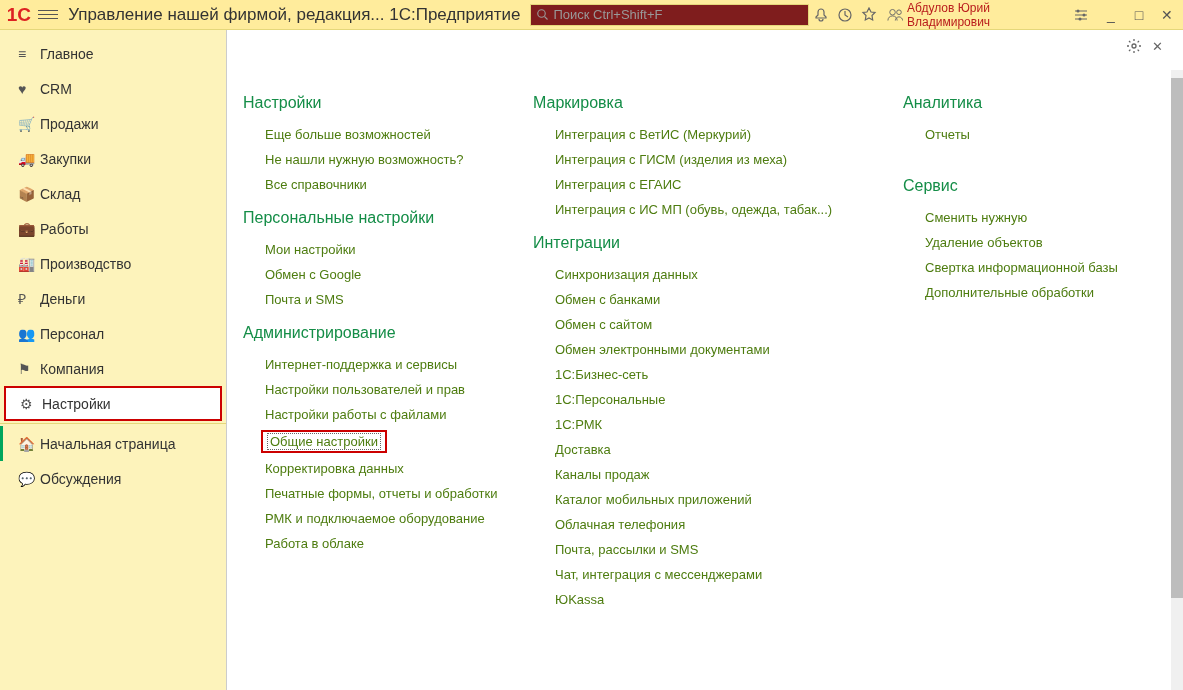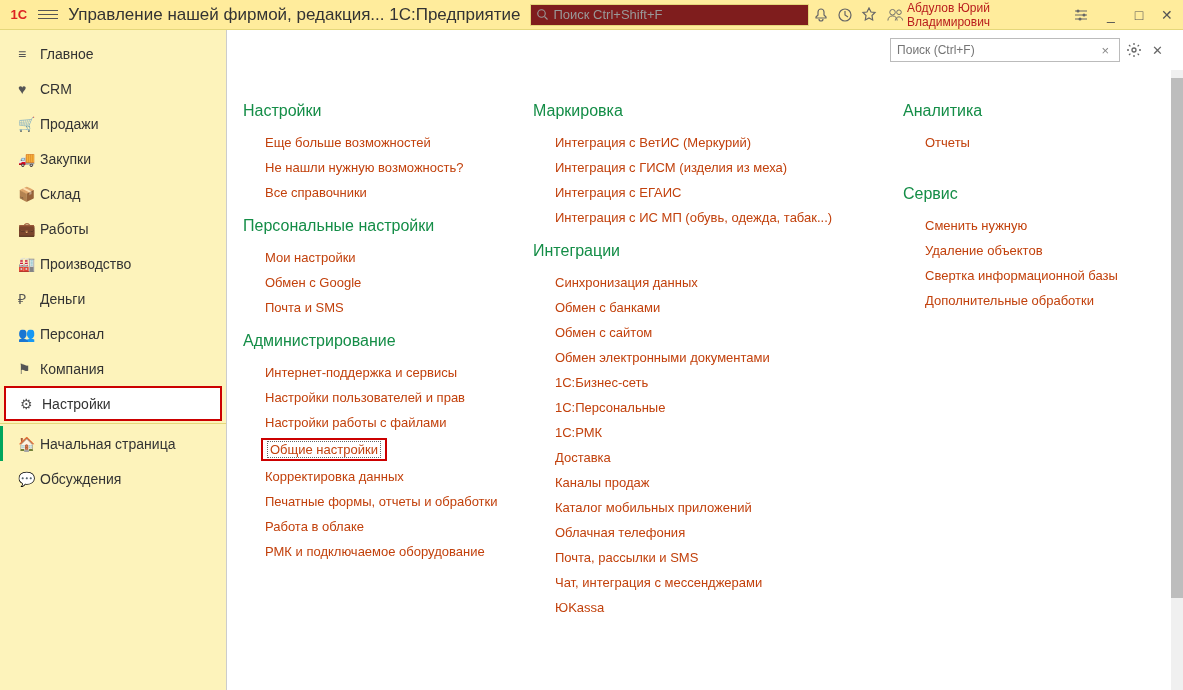--- a/index.html
+++ b/index.html
@@ -1,19 +1,19 @@
 <!DOCTYPE html>
 <html><head>
 <meta charset="utf-8">
 <style>
   * { box-sizing: border-box; margin: 0; padding: 0; }
   body { font-family: Arial, sans-serif; font-size: 13px; color: #333; width: 1183px; height: 690px; overflow: hidden; background: #fff; }
 
   .titlebar { background: #ffec9c; height: 30px; display: flex; align-items: center; padding: 0 6px; border-bottom: 1px solid #e5d77a; }
-  .logo { width: 28px; height: 20px; display:flex; align-items:center; justify-content:center; color:#d22; font-weight:bold; font-size:13px; font-family: "Segoe UI", Arial; }
+  .logo { width: 28px; height: 20px; display:flex; align-items:center; justify-content:center; color:#d22; font-weight:bold; font-size:19px; font-family: "Segoe UI", Arial; }
   .hamburger { width: 22px; display:flex; flex-direction:column; gap:3px; margin-left:6px; cursor:pointer;}
   .hamburger span{height:1px;background:#555;display:block;}
   .title-text { margin-left: 10px; color:#333; font-size:17px; white-space:nowrap; }
   .search-box { margin-left: 10px; width: 300px; height:22px; background:#7f1d1d; border:1px solid #e5d77a; display:flex; align-items:center; padding:0 6px; color:#999;}
   .search-box svg{margin-right:4px;}
   .titlebar-spacer { flex:1; }
   .tb-icon { width:26px; height:26px; display:flex; align-items:center; justify-content:center; cursor:pointer; color:#555;}
   .user { display:flex; align-items:center; margin:0 6px; color:#b91c1c; font-size:12px; cursor:pointer;}
   .wincontrols { display:flex; gap:8px; margin-left:8px;}
   .winbtn{width:20px;text-align:center; color:#555; cursor:pointer; font-size:14px;}
@@ -35,21 +35,21 @@
   .clear-x{color:#888; cursor:pointer; padding:0 4px;}
   .gear{cursor:pointer;color:#666;}
   .close-x{cursor:pointer;color:#666;padding:0 4px;}
 
   .settings-body { flex:1; overflow-y:auto; padding: 20px 8px 20px 8px; display:flex;}
   .col { flex:0 0 auto; padding:0 8px;}
   .col-1{width:290px;}
   .col-2{width:330px;}
   .col-3{width:280px; margin-left:40px;}
   .group-title{ color:#148d47; font-size:16px; margin:12px 0 10px 0; cursor:pointer;}
-  .link{ color:#c2410c; font-size:13px; padding:5px 0 5px 22px; cursor:pointer; display:block;}
+  .link{ color:#4d7c0f; font-size:13px; padding:5px 0 5px 22px; cursor:pointer; display:block;}
   .link.boxed{ border:2px solid #c00; border-style:solid; display:inline-block; padding:2px 4px; margin-left:18px; margin-top:3px; margin-bottom:3px; border-width:2px; }
   .link.boxed span{border:1px dotted #666; padding:0 2px;}
 
   .scrollbar { position:absolute; right:0; top:40px; bottom:0; width:12px; background:#f0f0f0;}
   .scrollbar-thumb{ background:#bdbdbd; width:100%; height:520px; margin-top:8px;}
 
   svg{display:block;}
 </style>
 </head>
 <body>
@@ -166,24 +166,20 @@
         </div>
       <div class="sb-item">
           <span class="ic">💬</span>
           <span>Обсуждения</span>
         </div>
     </div>
   </div>
 
   <div class="content">
     <div class="content-top">
-      <div class="content-search">
-        <input placeholder="Поиск (Ctrl+F)" style="">
-        <span class="clear-x">×</span>
-      </div>
       <div class="gear">
           <svg width="16" height="16" viewBox="0 0 16 16">
             <circle cx="8" cy="8" r="2" fill="none" stroke="#666" stroke-width="1.3"></circle>
             <path d="M8 1v2M8 13v2M1 8h2M13 8h2M3 3l1.4 1.4M11.6 11.6L13 13M3 13l1.4-1.4M11.6 4.4L13 3" stroke="#666" stroke-width="1.3"></path>
           </svg>
         </div>
       <div class="close-x">✕</div>
     </div>
 
     <div class="settings-body">
@@ -198,22 +194,22 @@
         <span class="link">Обмен с Google</span>
         <span class="link">Почта и SMS</span>
 
         <div class="group-title">Администрирование</div>
         <span class="link">Интернет-поддержка и сервисы</span>
         <span class="link">Настройки пользователей и прав</span>
         <span class="link">Настройки работы с файлами</span>
         <span class="link boxed"><span>Общие настройки</span></span>
         <span class="link">Корректировка данных</span>
         <span class="link">Печатные формы, отчеты и обработки</span>
+        <span class="link">РМК и подключаемое оборудование</span>
         <span class="link">Работа в облаке</span>
-        <span class="link">РМК и подключаемое оборудование</span>
       </div>
 
       <div class="col col-2">
         <div class="group-title">Маркировка</div>
         <span class="link">Интеграция с ВетИС (Меркурий)</span>
         <span class="link">Интеграция с ГИСМ (изделия из меха)</span>
         <span class="link">Интеграция с ЕГАИС</span>
         <span class="link">Интеграция с ИС МП (обувь, одежда, табак...)</span>
 
         <div class="group-title">Интеграции</div>

